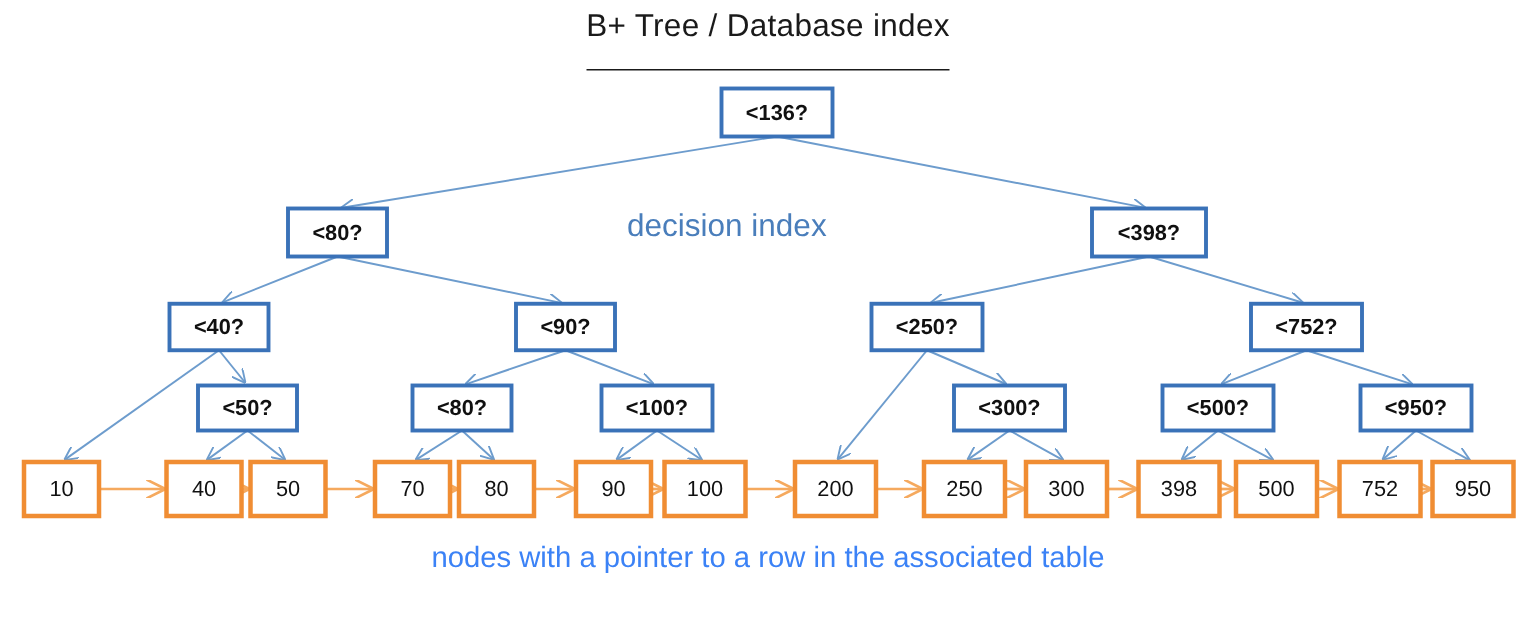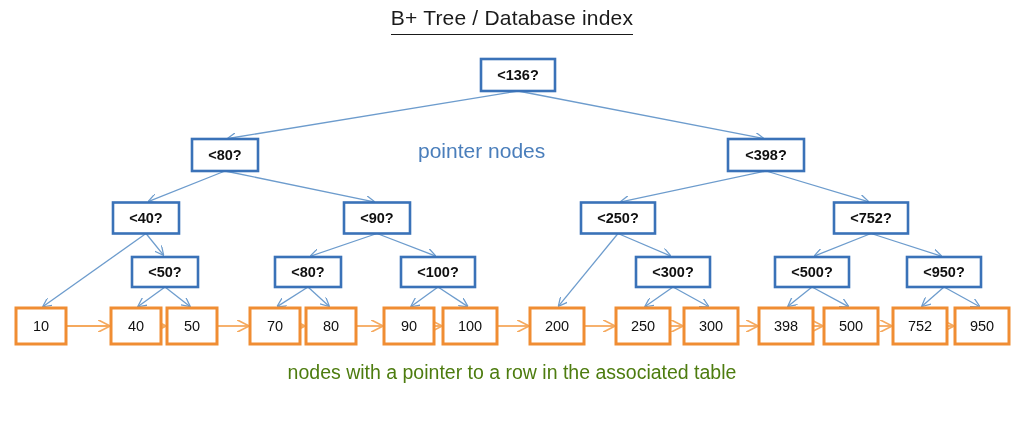--- a/index.html
+++ b/index.html
@@ -13,21 +13,21 @@
   #stage{position:absolute;inset:0;width:1024px;height:424px;}
   .title{
     position:absolute;top:6px;left:0;width:1024px;
     text-align:center;
     font-size:21px;
     color:#1a1a1a;
     letter-spacing:.2px;
   }
   .title span{
     border-bottom:1.6px solid #1a1a1a;
-    padding-bottom:5px;
+    padding-bottom:17px;
   }
   svg{position:absolute;top:0;left:0;width:1024px;height:424px;}
   .dnode-label{
     font-family:"Liberation Sans", sans-serif;
     font-size:14.5px;
     font-weight:bold;
     fill:#101010;
     text-anchor:middle;
     dominant-baseline:middle;
   }
@@ -221,19 +221,19 @@
           <rect x="893" y="308" width="54" height="36" fill="#ffffff" stroke="#f08d33" stroke-width="3"></rect>
           <text x="920" y="327" class="leaf-label" fill="#101010">752</text>
         </g>
         <g>
           <rect x="955" y="308" width="54" height="36" fill="#ffffff" stroke="#f08d33" stroke-width="3"></rect>
           <text x="982" y="327" class="leaf-label" fill="#101010">950</text>
         </g>
       </g>
   </svg>
 
-  <div class="decision-note" id="decision-note" style="left: 418px; top: 139px; color: rgb(74, 126, 187);">pointer nodes</div>
-
-  <div class="caption" id="caption-block" style="top: 360px; color: #4d7c0f;">
+  <div class="decision-note" id="decision-note" style="left: 418px; top: 139px; color: rgb(74, 126, 187);">decision index</div>
+
+  <div class="caption" id="caption-block" style="top: 360px; color: #3b82f6;">
     <div>nodes with a pointer to a row in the associated table</div>
   </div>
 
 </div>
 
 </body></html>

